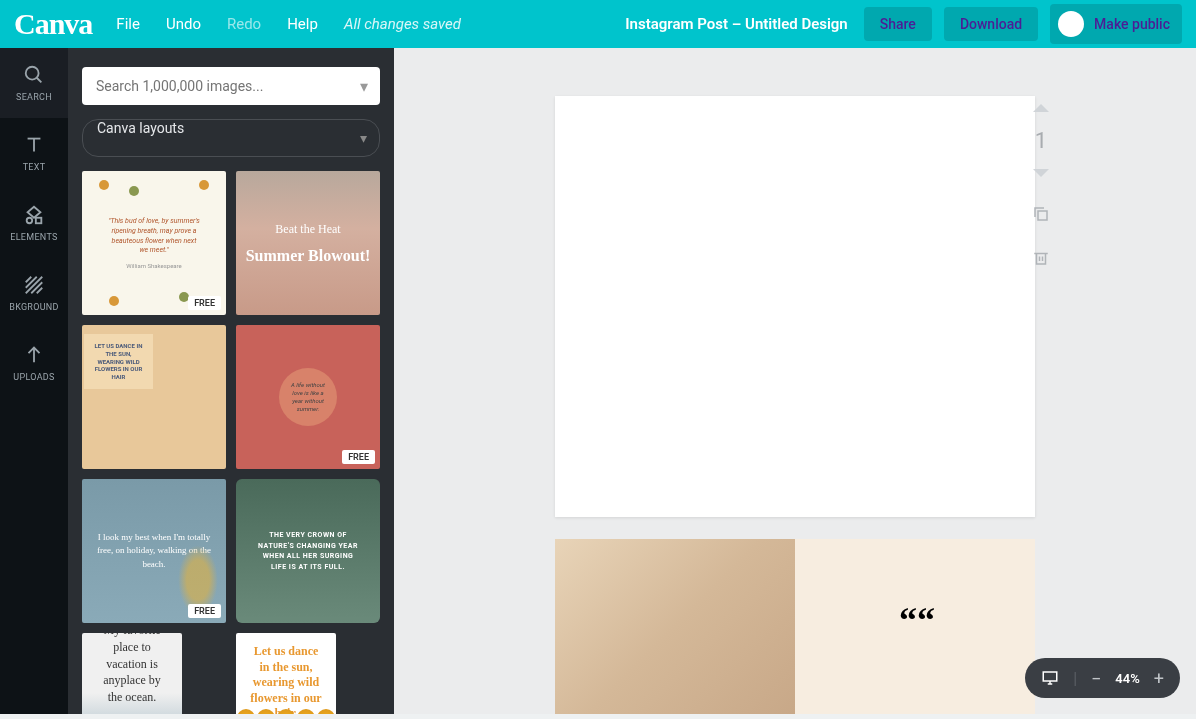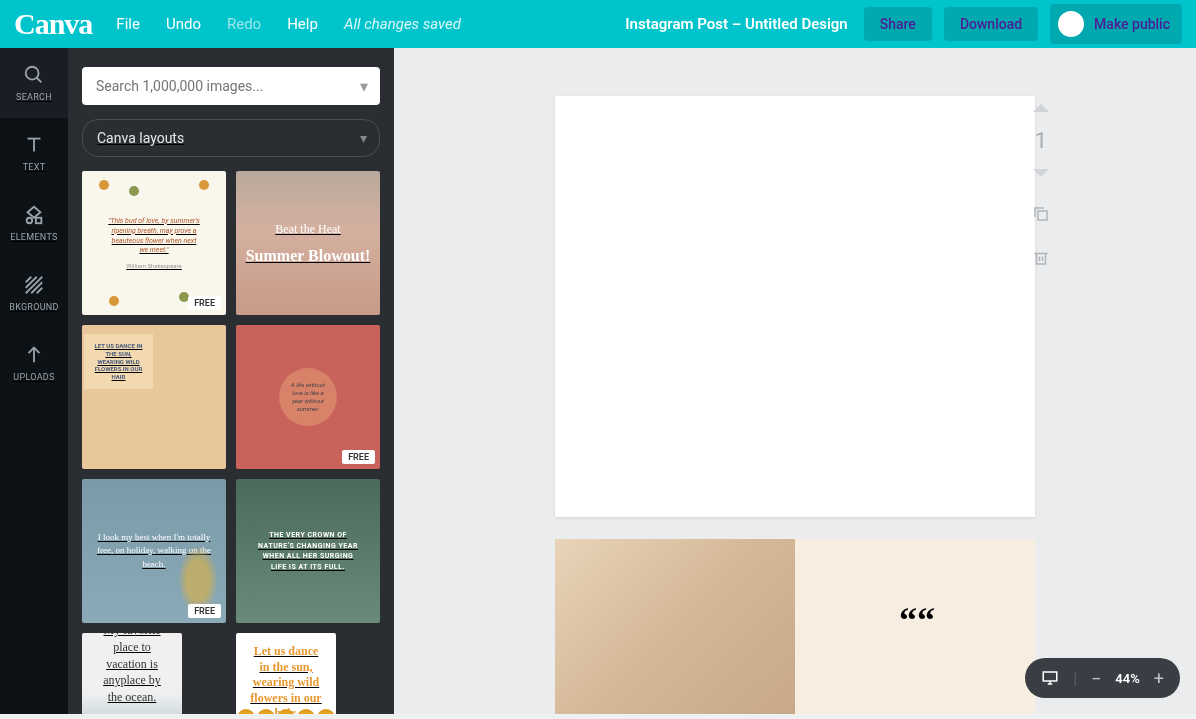--- a/index.html
+++ b/index.html
@@ -8,51 +8,51 @@
 .logo { font-family:"Brush Script MT",cursive; font-size:30px; font-weight:bold; margin-right:24px; letter-spacing:-1px; }
 .menu { display:flex; gap:26px; font-size:15px; }
 .menu-item { cursor:pointer; }
 .menu-item.disabled { opacity:.6; }
 .saved { font-style:italic; opacity:.85; margin-left:26px; font-size:15px; }
 .header-right { margin-left:auto; display:flex; align-items:center; gap:12px; }
 .title { font-weight:600; font-size:15px; margin-right:4px; }
 .btn { background:#00a8af; border:none; color:#4c1d95; padding:9px 16px; border-radius:4px; font-size:14px; font-weight:500; cursor:pointer; }
 .avatar { width:26px; height:26px; border-radius:50%; background:#fff; }
 .make-public { display:flex; align-items:center; gap:10px; padding:7px 12px 7px 8px; }
-.main { display:flex; height:666px;text-decoration:underline; }
+.main { display:flex; height:666px; }
 .sidebar { width:68px; background:#0d1216; display:flex; flex-direction:column; }
 .side-item { height:70px; display:flex; flex-direction:column; align-items:center; justify-content:center; gap:6px; color:#9aa4ab; font-size:9px; cursor:pointer; letter-spacing:.3px; }
 .side-item.dark { background:#1a1e24; }
 .side-item.active { background:#2a2e33; color:#fff; }
 .side-item svg { width:22px; height:22px; }
 .panel { width:326px; background:#2a2e33; padding:19px 14px; overflow:hidden; }
 .search-box { width:100%; height:38px; background:#fff; border:none; border-radius:4px; padding:0 34px 0 14px; font-size:14px; color:#555; position:relative; }
 .search-wrap { position:relative; margin-bottom:14px; }
 .chev { position:absolute; right:12px; top:50%; transform:translateY(-50%); color:#999; }
-.layouts-dd { width:100%; height:38px; background:#2a2e33; border:1px solid #4a4e53; border-radius:16px; padding:0 14px; color:#e5e7ea; font-size:14px; display:flex; align-items:center; position:relative; cursor:pointer; margin-bottom:14px; }
+.layouts-dd { width:100%; height:38px; background:#2a2e33; border:1px solid #4a4e53; border-radius:16px; padding:0 14px; color:#e5e7ea; font-size:14px; display:flex; align-items:flex-start; position:relative; cursor:pointer; margin-bottom:14px; }
 .grid { display:grid; grid-template-columns:1fr 1fr; gap:10px; }
 .thumb { aspect-ratio:1; border-radius:2px; position:relative; cursor:pointer; overflow:hidden; display:flex; align-items:center; justify-content:center; text-align:center; }
 .badge { position:absolute; bottom:5px; right:5px; background:#fff; color:#333; font-size:9px; font-weight:600; padding:2px 6px; border-radius:2px; }
 .t1 { background:#f9f6eb; }
 .t1-text { font-size:7px; color:#b0542a; padding:0 26px; font-style:italic; line-height:1.4; }
 .t2 { background:linear-gradient(#b8a89c,#d4b0a0 40%,#c89a88); color:#fff; }
 .t2-title { font-family:cursive; font-size:16px; font-weight:bold; line-height:1.1; }
 .t3 { background:#e8c89a; display:grid; grid-template-columns:1fr 1fr; grid-template-rows:1fr 1fr; gap:2px; padding:2px; }
 .t3 > div { background:#d4c0a8; }
 .t3-text { background:#f2d9b0 !important; display:flex; align-items:center; justify-content:center; font-size:6px; font-weight:700; color:#4a5a7a; padding:8px; line-height:1.3; }
 .t3-sky { background:linear-gradient(#9ec5e8,#c8ddef) !important; }
 .t3-girl { background:linear-gradient(#e8d4b8,#c8a888) !important; }
 .t3-beach { background:linear-gradient(#e8b898,#d4a888) !important; }
 .t4 { background:#c8625a; display:grid; grid-template-columns:1fr 1fr 1fr; grid-template-rows:1fr 1fr 1fr; gap:2px; position:relative; }
 .t4 > div { background:#d8826a; }
 .t4-circle { position:absolute; top:50%; left:50%; transform:translate(-50%,-50%); width:58px; height:58px; border-radius:50%; background:#fff; display:flex; align-items:center; justify-content:center; font-size:6px; color:#444; padding:10px; font-style:italic; line-height:1.3; }
 .t5 { background:linear-gradient(#7a9aa8,#8aaaB8); color:#fff; }
 .t5-text { font-family:Georgia,serif; font-size:9px; padding:0 14px; line-height:1.5; }
 .t5-pine { position:absolute; right:8px; bottom:8px; width:40px; height:70px; background:radial-gradient(ellipse at center,#d4b050 40%,transparent 70%); opacity:.7; }
-.t6 { background:linear-gradient(#4a6a5a,#6a8a7a); color:#fff; }
+.t6 { background:linear-gradient(#4a6a5a,#6a8a7a); color:#fff;border-radius:6px; }
 .t6-text { font-size:7px; font-weight:700; padding:0 18px; line-height:1.5; letter-spacing:.5px; }
 .t7 { background:linear-gradient(#f0f0f0 60%,#b8c8d0); }
 .t7-text { font-family:Georgia,serif; font-size:12px; color:#333; padding:0 20px; line-height:1.4; margin-top:-20px; }
 .t7-bar { width:50px; height:10px; background:#2a3040; margin:8px auto 0; }
 .t8 { background:#fff; }
 .t8-text { font-family:cursive; font-size:12px; color:#e89830; font-weight:bold; padding:0 14px; line-height:1.3; }
 .t8-flowers { position:absolute; bottom:0; left:0; right:0; height:24px; display:flex; justify-content:space-around; }
 .t8-flower { width:18px; height:18px; border-radius:50%; background:radial-gradient(#f0b020,#d89018); }
 .canvas-area { flex:1; position:relative; background:#ebeced; display:flex; flex-direction:column; align-items:center; padding-top:48px; overflow:hidden; }
 .page { width:480px; height:480px; background:#fff; box-shadow:0 1px 3px rgba(0,0,0,.1); }

